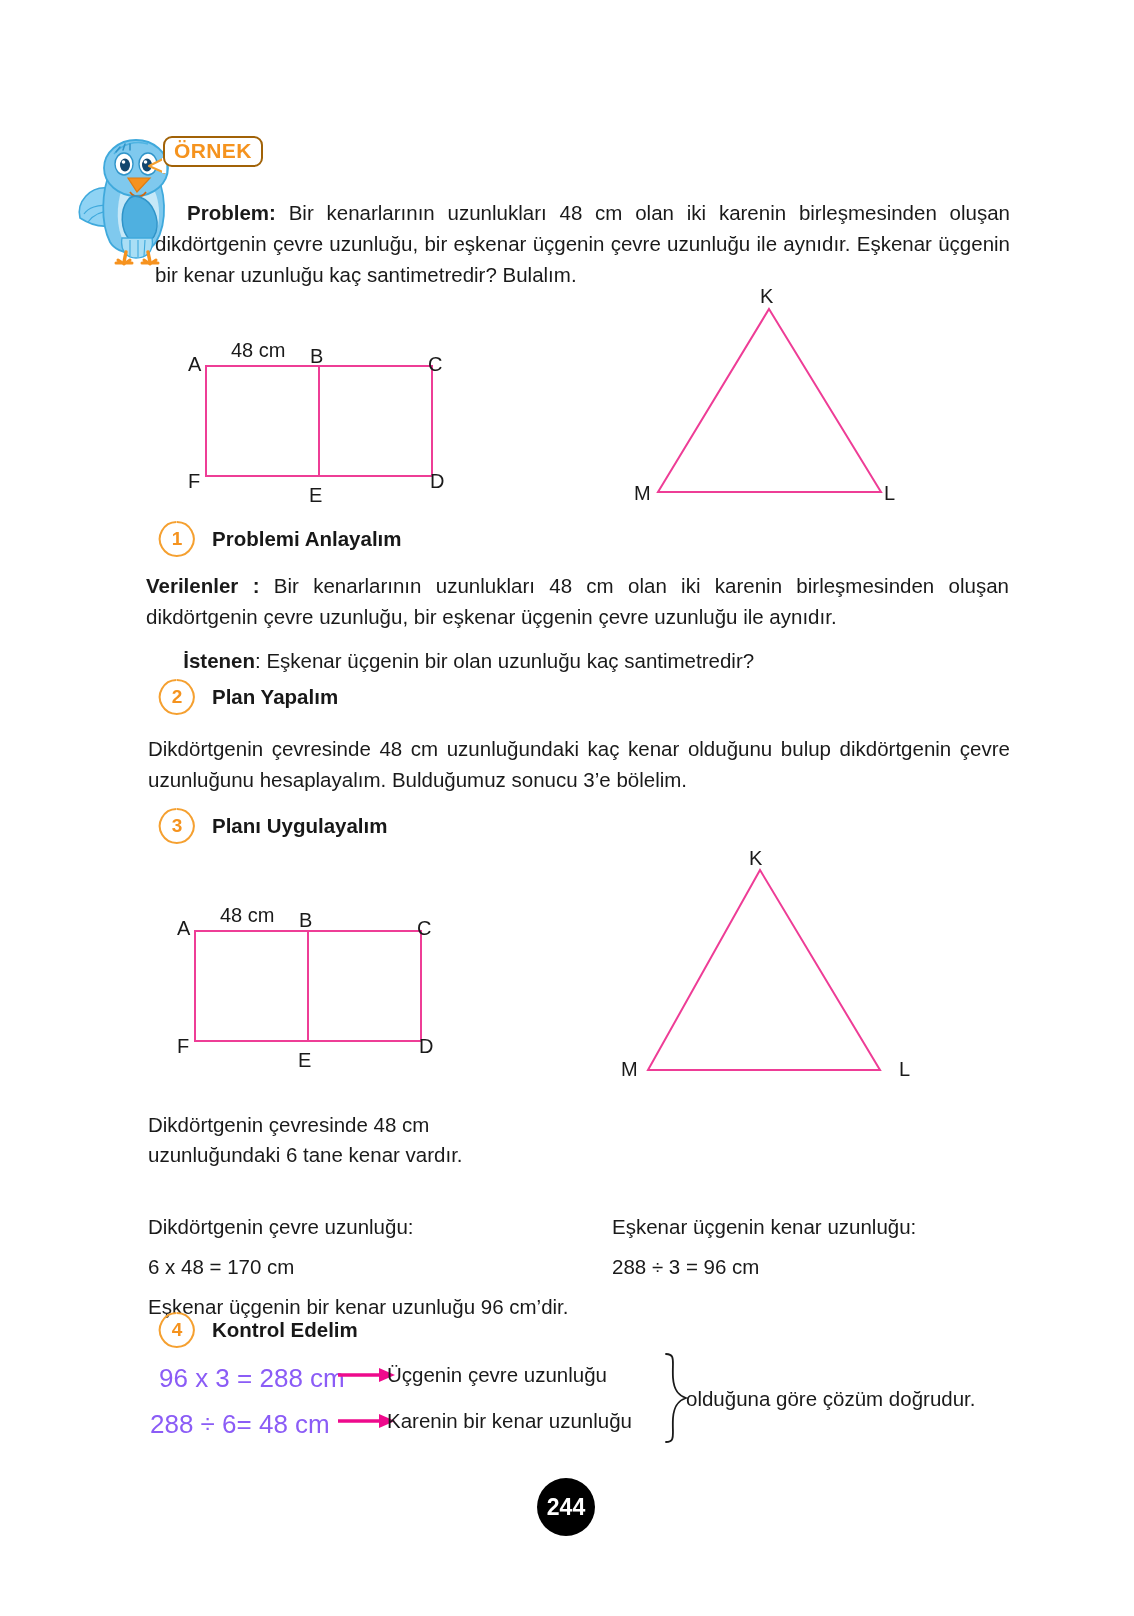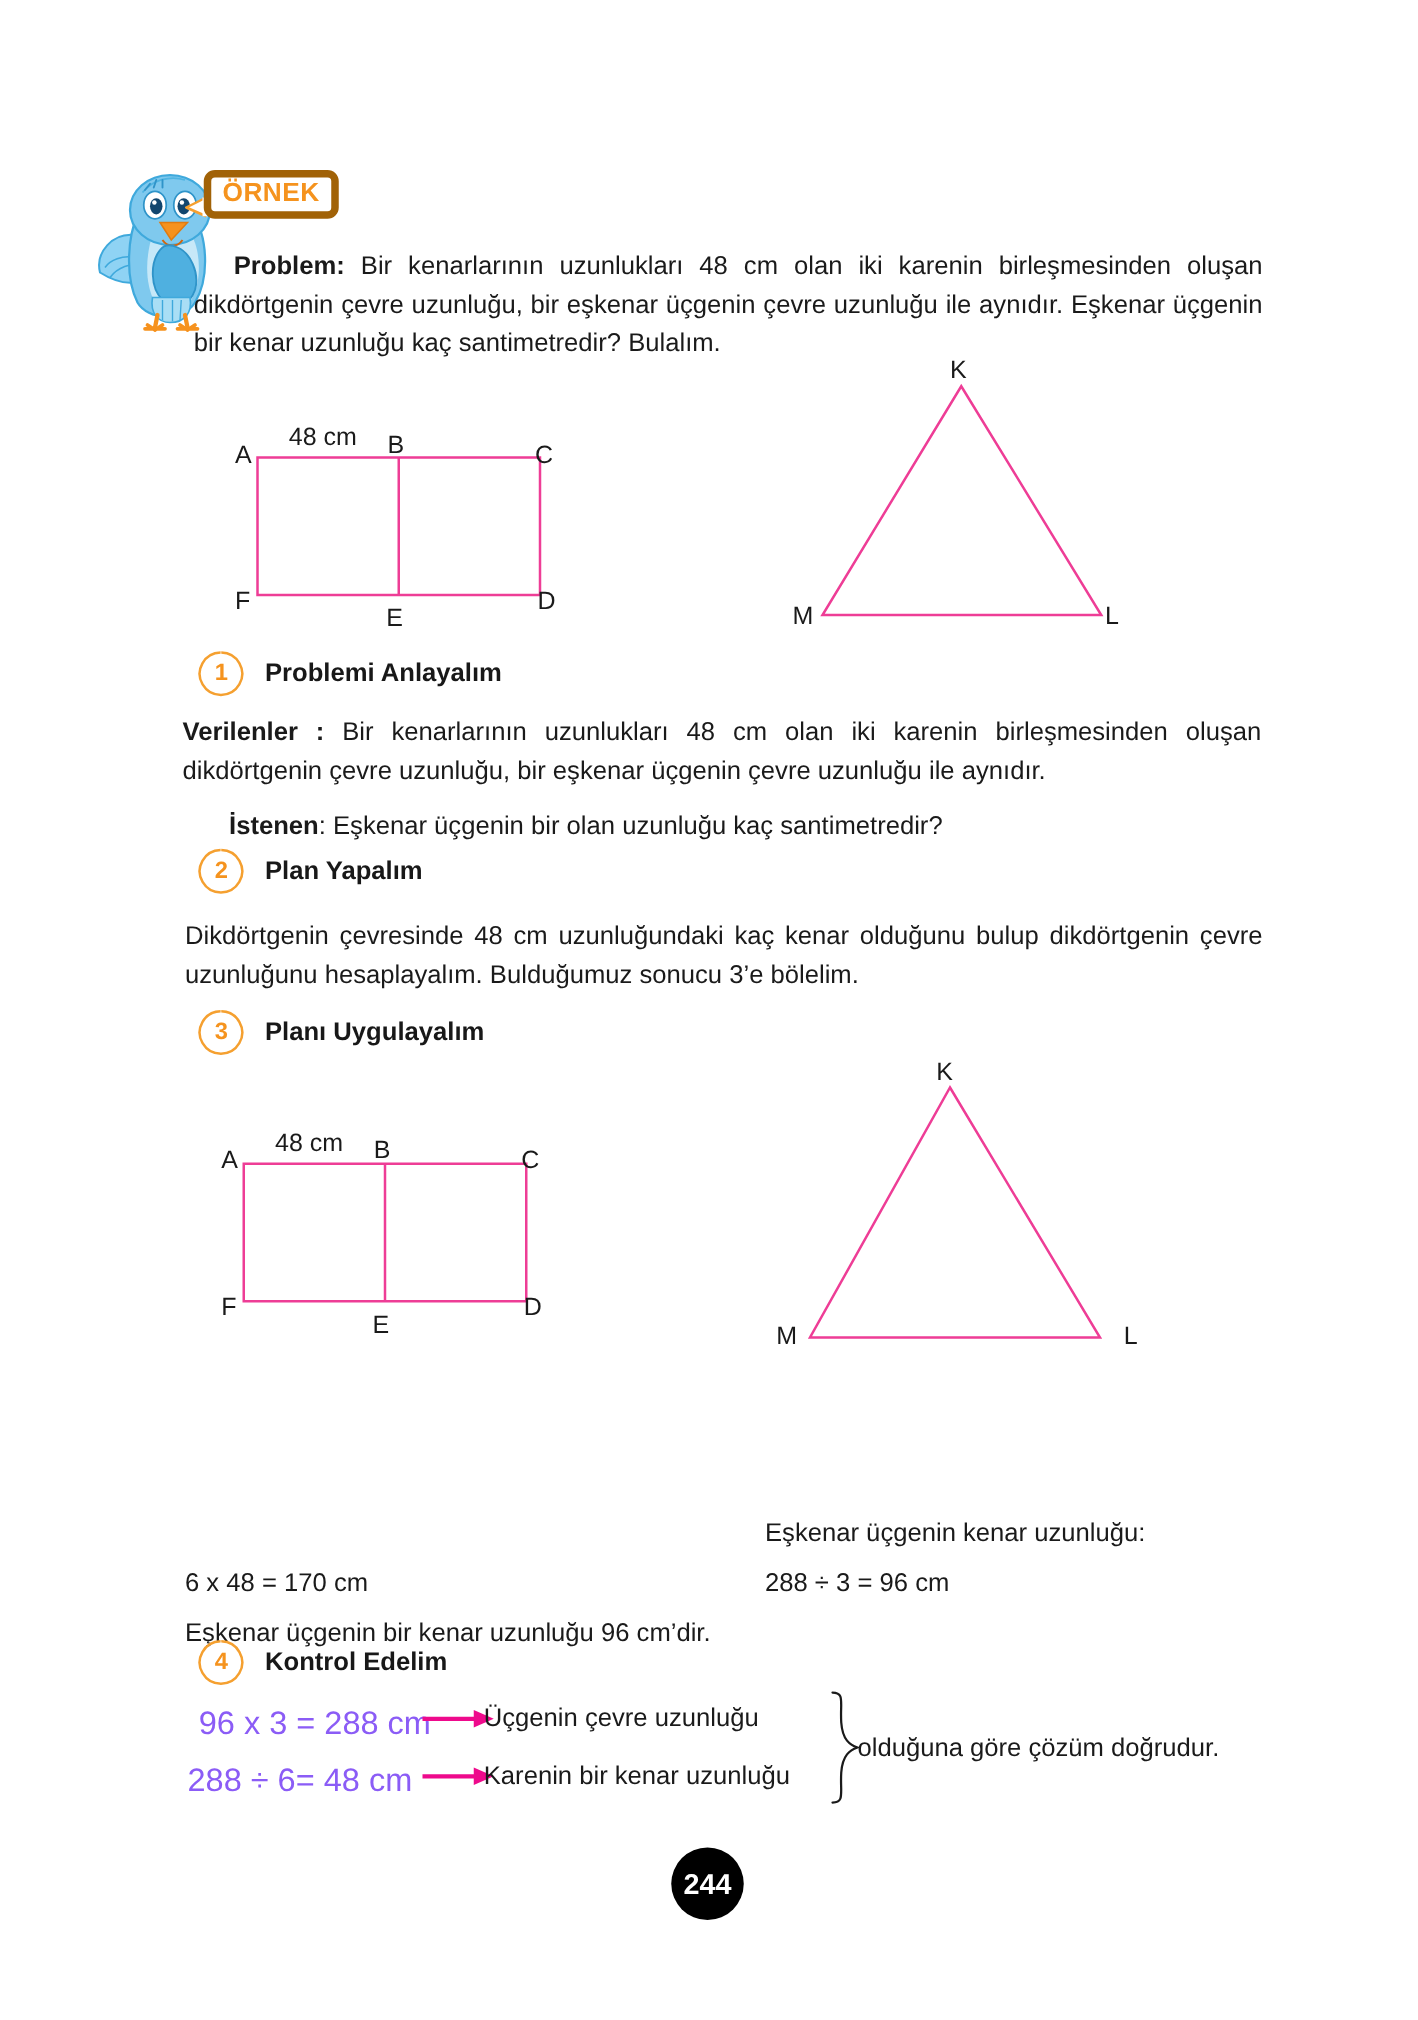--- a/index.html
+++ b/index.html
@@ -24,21 +24,21 @@
     position: absolute;
     left: 74px;
     top: 126px;
     width: 112px;
     height: 140px;
   }
   .ornek-badge {
     position: absolute;
     left: 163px;
     top: 136px;
-    border: 6px solid #a16207;
+    border: 2px solid #a16207;
     border-radius: 9px;
     padding: 2px 9px 3px 9px;
     background: #ffffff;
     font-size: 21px;
     font-weight: bold;
     color: #F5931E;
     letter-spacing: 0.4px;
     line-height: 1.05;
   }
   .ornek-tail {
@@ -300,21 +300,23 @@
 
   <div class="fig" style="left:640px; top:862px; width:260px; height:215px;">
     <svg width="260" height="215" viewBox="0 0 260 215">
       <polygon points="120,8 240,208 8,208" fill="none" stroke="#EE3D96" stroke-width="2"></polygon>
     </svg>
   </div>
   <div class="fig-label" style="left:749px; top:847px;">K</div>
   <div class="fig-label" style="left:621px; top:1058px;">M</div>
   <div class="fig-label" style="left:899px; top:1058px;">L</div>
 
-
+  <div class="col-text" style="left:148px; top:1110px; width:410px;">Dikdörtgenin çevresinde 48 cm uzunluğundaki 6 tane kenar vardır.</div>
+
+  <div class="col-text" style="left:148px; top:1212px;">Dikdörtgenin çevre uzunluğu:</div>
   <div class="col-text" style="left:612px; top:1212px;">Eşkenar üçgenin kenar uzunluğu:</div>
 
   <div class="col-text" style="left:148px; top:1252px;">6 x 48 = 170 cm</div>
   <div class="col-text" style="left:612px; top:1252px;">288 ÷ 3 = 96 cm</div>
 
   <div class="col-text" style="left:148px; top:1292px;">Eşkenar üçgenin bir kenar uzunluğu 96 cm’dir.</div>
 
   <div class="step" style="left:158px; top:1311px;">
     <svg class="circle" viewBox="0 0 38 38">
       <path d="M19 2 A17 17 0 1 1 18.5 2" fill="none" stroke="#F5A030" stroke-width="2"></path>

